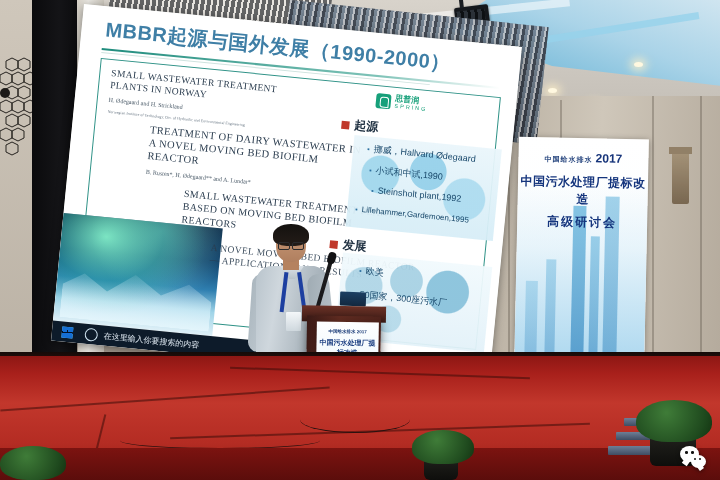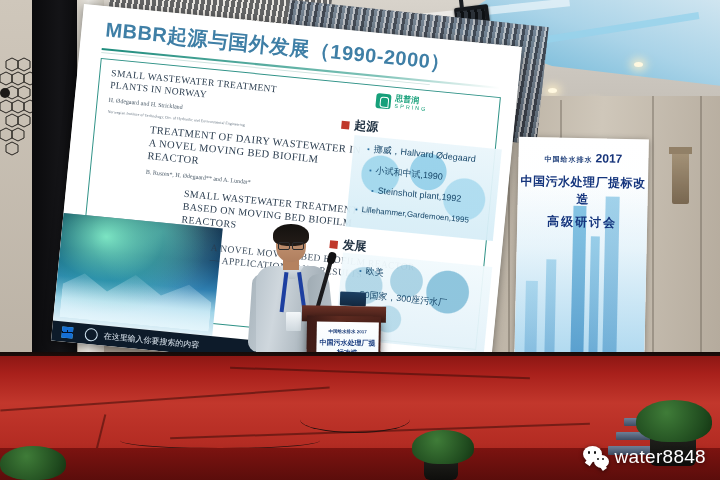--- a/index.html
+++ b/index.html
@@ -440,16 +440,15 @@
 
   <div class="wm">
     <div class="wechat">
       <div class="wb1"></div>
       <div class="wdot" style="left:5px;top:5px;"></div>
       <div class="wdot" style="left:11px;top:5px;"></div>
       <div class="wb2"></div>
       <div class="wdot" style="left:14px;top:12px;width:2px;height:2px;"></div>
       <div class="wdot" style="left:19px;top:12px;width:2px;height:2px;"></div>
     </div>
-    <span class="wm-text">water8848</span>
   </div>
 
 </div>
 
 </body></html>

